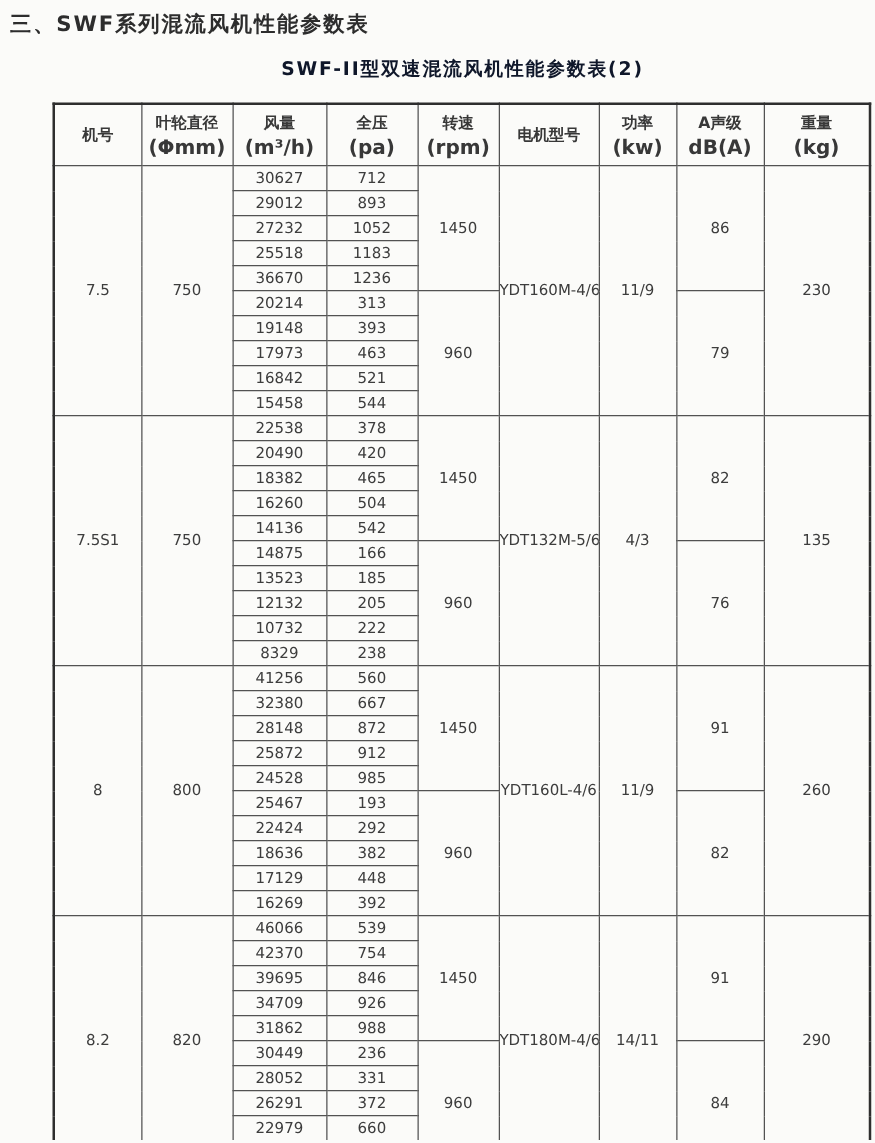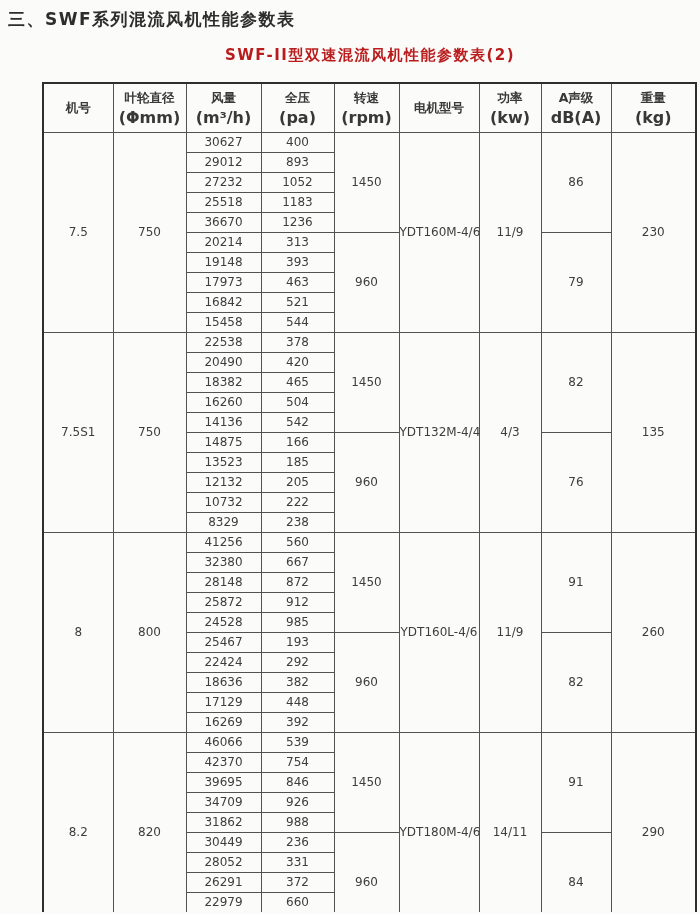--- a/index.html
+++ b/index.html
@@ -17,21 +17,21 @@
     font-weight: bold;
     letter-spacing: 1.5px;
     color: #2d2d2d;
   }
   .doc-subtitle {
     margin: 15px 0 0 40px;
     text-align: center;
     font-size: 15px;
     font-weight: bold;
     letter-spacing: 1.5px;
-    color: #b91c1c;
+    color: #0f172a;
   }
   table.perf {
     border-collapse: collapse;
     table-layout: fixed;
     width: 653px;
     margin: 17px 0 0 42px;
     border: 2px solid #2e2e2e;
   }
   table.perf th, table.perf td {
     border: 1px solid #525252;
@@ -118,21 +118,21 @@
           <span>重量</span>
           <span class="unit">(kg)</span>
         </th>
       </tr>
     </thead>
     <tbody>
         <tr>
           <td rowspan="10">7.5</td>
           <td rowspan="10">750</td>
           <td>30627</td>
-          <td>400</td>
+          <td>712</td>
           <td rowspan="5">1450</td>
           <td rowspan="10">YDT160M-4/6</td>
           <td rowspan="10">11/9</td>
           <td rowspan="5">86</td>
           <td rowspan="10">230</td>
         </tr>
         <tr>
           <td>29012</td>
           <td>893</td>
         </tr>
@@ -169,21 +169,21 @@
         <tr>
           <td>15458</td>
           <td>544</td>
         </tr>
         <tr>
           <td rowspan="10">7.5S1</td>
           <td rowspan="10">750</td>
           <td>22538</td>
           <td>378</td>
           <td rowspan="5">1450</td>
-          <td rowspan="10">YDT132M-4/4</td>
+          <td rowspan="10">YDT132M-5/6</td>
           <td rowspan="10">4/3</td>
           <td rowspan="5">82</td>
           <td rowspan="10">135</td>
         </tr>
         <tr>
           <td>20490</td>
           <td>420</td>
         </tr>
         <tr>
           <td>18382</td>

